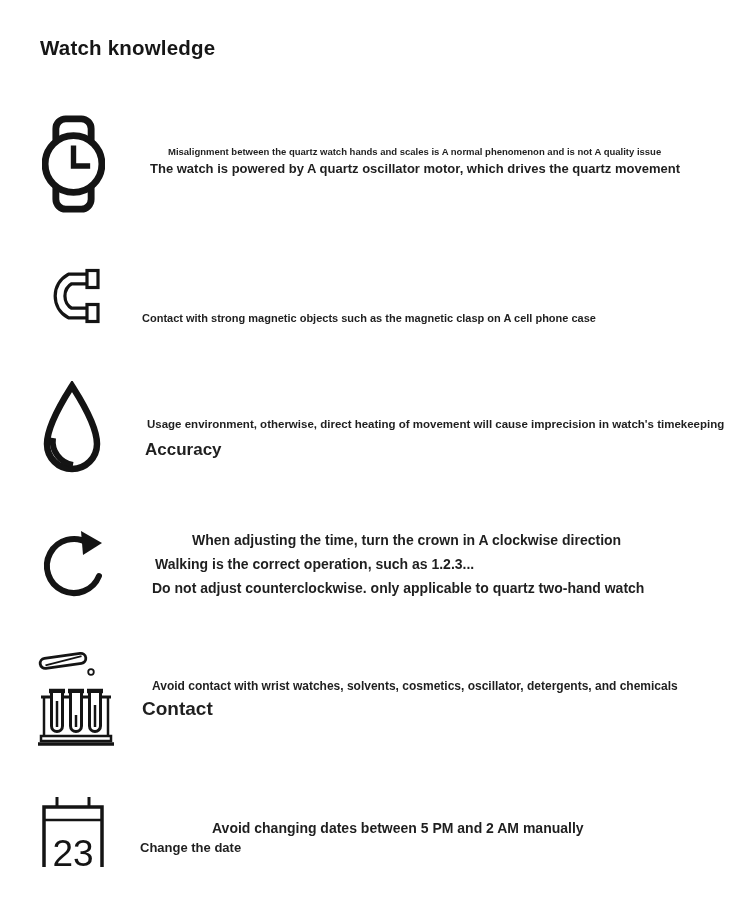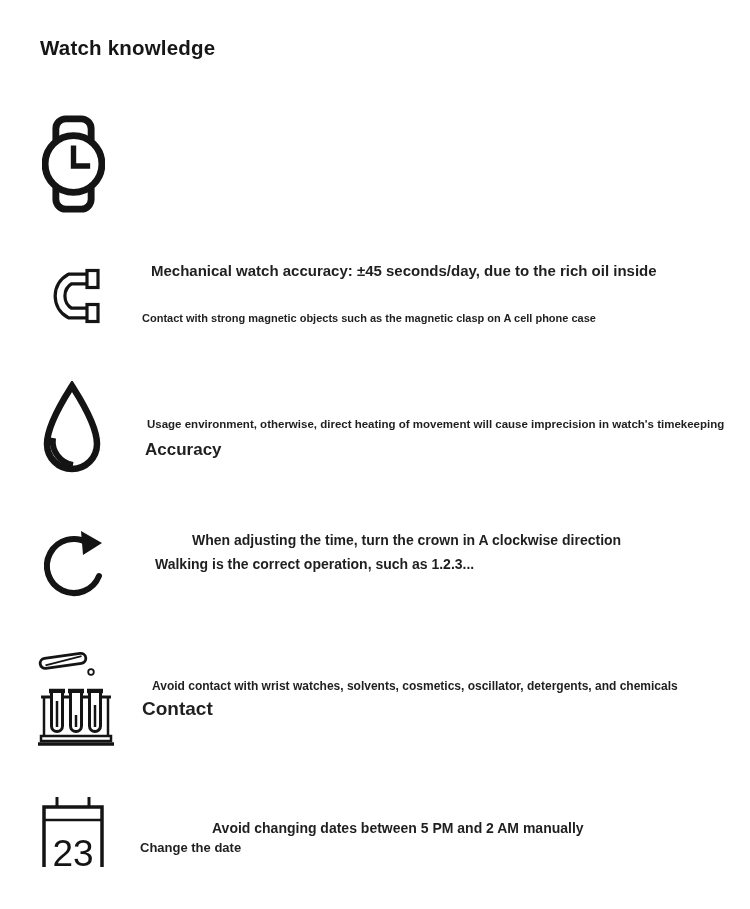--- a/index.html
+++ b/index.html
@@ -52,49 +52,51 @@
 
   <h1 class="title">Watch knowledge</h1>
 
   <div class="icon s1-icon">
     <svg viewBox="0 0 64 100" xmlns="http://www.w3.org/2000/svg">
       <rect x="14" y="4" width="36" height="92" rx="10" fill="none" stroke="#141414" stroke-width="7"></rect>
       <circle cx="32" cy="50" r="29" fill="#ffffff" stroke="#141414" stroke-width="7"></circle>
       <path d="M32 31 V52 H49" fill="none" stroke="#141414" stroke-width="5.5"></path>
     </svg>
   </div>
+  <p class="line s1-l1">Misalignment between the quartz watch hands and scales is A normal phenomenon and is not A quality issue</p>
+  <p class="line s1-l2">The watch is powered by A quartz oscillator motor, which drives the quartz movement</p>
 
   <div class="icon s2-icon">
     <svg viewBox="0 0 62 60" xmlns="http://www.w3.org/2000/svg">
       <path d="M57 13 H30 A19.5 19.5 0 0 0 30 47 H57" fill="none" stroke="#141414" stroke-width="13"></path>
       <path d="M57 13 H30 A19.5 19.5 0 0 0 30 47 H57" fill="none" stroke="#ffffff" stroke-width="6.5"></path>
       <rect x="47" y="4.5" width="11" height="17" fill="#ffffff" stroke="#141414" stroke-width="3.2"></rect>
       <rect x="47" y="38.5" width="11" height="17" fill="#ffffff" stroke="#141414" stroke-width="3.2"></rect>
     </svg>
   </div>
-  <p class="line s2-l1">Mechanical watch accuracy: ±45 seconds/day, due to the rich oil inside</p>
   <p class="line s2-l3">Contact with strong magnetic objects such as the magnetic clasp on A cell phone case</p>
 
   <div class="icon s3-icon">
     <svg viewBox="0 0 68 98" xmlns="http://www.w3.org/2000/svg">
       <path d="M34 5 C29 13 9 43 9 63 A25 25 0 0 0 59 63 C59 43 39 13 34 5 Z" fill="none" stroke="#141414" stroke-width="6.5"></path>
       <path d="M15 57 A24 24 0 0 0 35 84" fill="none" stroke="#141414" stroke-width="6"></path>
     </svg>
   </div>
   <p class="line s3-l2">Usage environment, otherwise, direct heating of movement will cause imprecision in watch's timekeeping</p>
   <p class="line s3-l3">Accuracy</p>
 
   <div class="icon s4-icon">
     <svg viewBox="0 0 68 80" xmlns="http://www.w3.org/2000/svg">
       <path d="M50 16 A27 27 0 1 0 61 49" fill="none" stroke="#141414" stroke-width="6" stroke-linecap="round"></path>
       <polygon points="43,4 64,16 45,28" fill="#141414"></polygon>
     </svg>
   </div>
   <p class="line s4-l1">When adjusting the time, turn the crown in A clockwise direction</p>
   <p class="line s4-l2">Walking is the correct operation, such as 1.2.3...</p>
+  <p class="line s4-l3">Do not adjust counterclockwise. only applicable to quartz two-hand watch</p>
 
   <div class="icon s5-icon">
     <svg viewBox="0 0 76 100" xmlns="http://www.w3.org/2000/svg">
       <g transform="rotate(-8 24 14)">
         <rect x="2" y="9" width="46" height="10" rx="5" fill="#ffffff" stroke="#141414" stroke-width="2.8"></rect>
         <line x1="7" y1="16" x2="44" y2="12" stroke="#141414" stroke-width="1.8"></line>
       </g>
       <circle cx="53" cy="25" r="2.8" fill="#ffffff" stroke="#141414" stroke-width="1.8"></circle>
       <line x1="3" y1="50" x2="73" y2="50" stroke="#141414" stroke-width="3"></line>
       <line x1="6" y1="50" x2="6" y2="90" stroke="#141414" stroke-width="2.5"></line>

